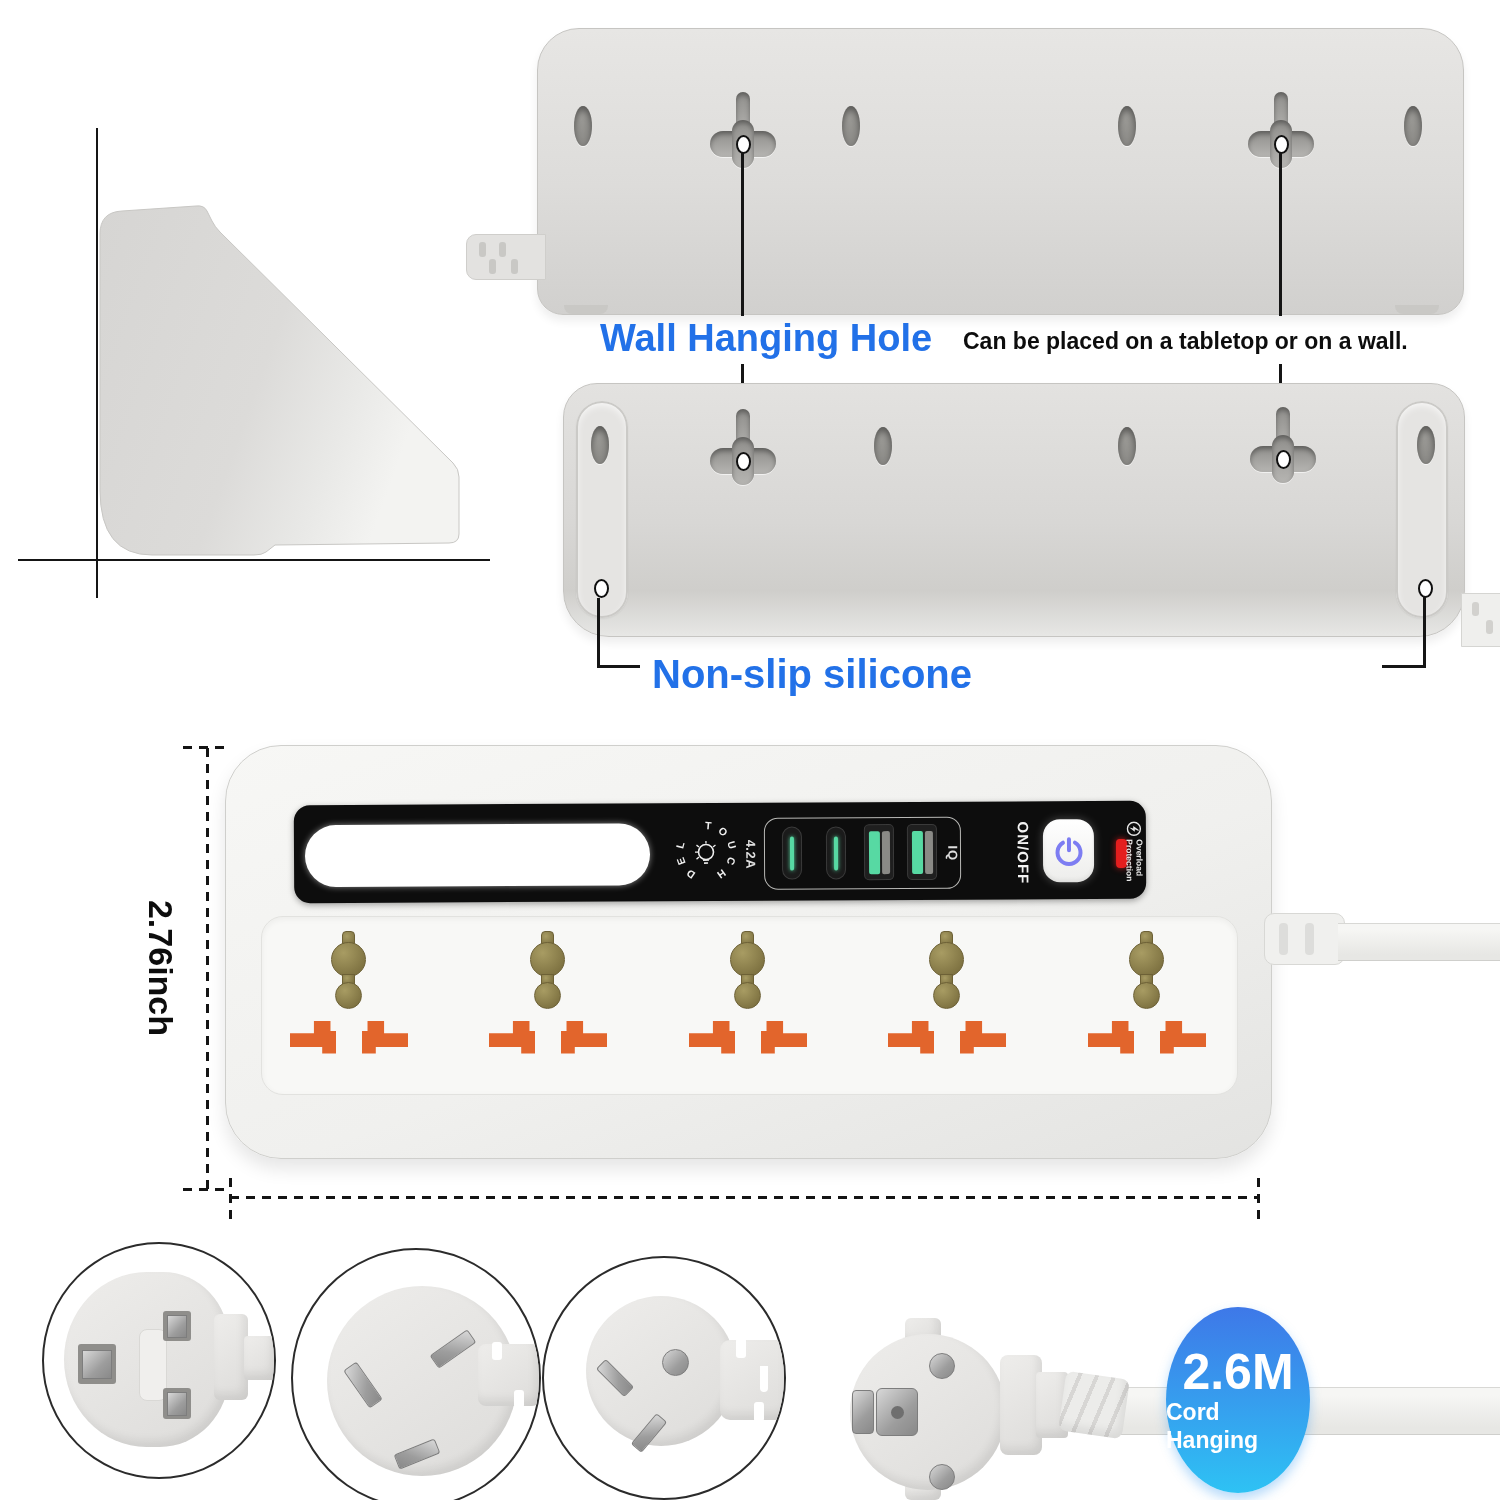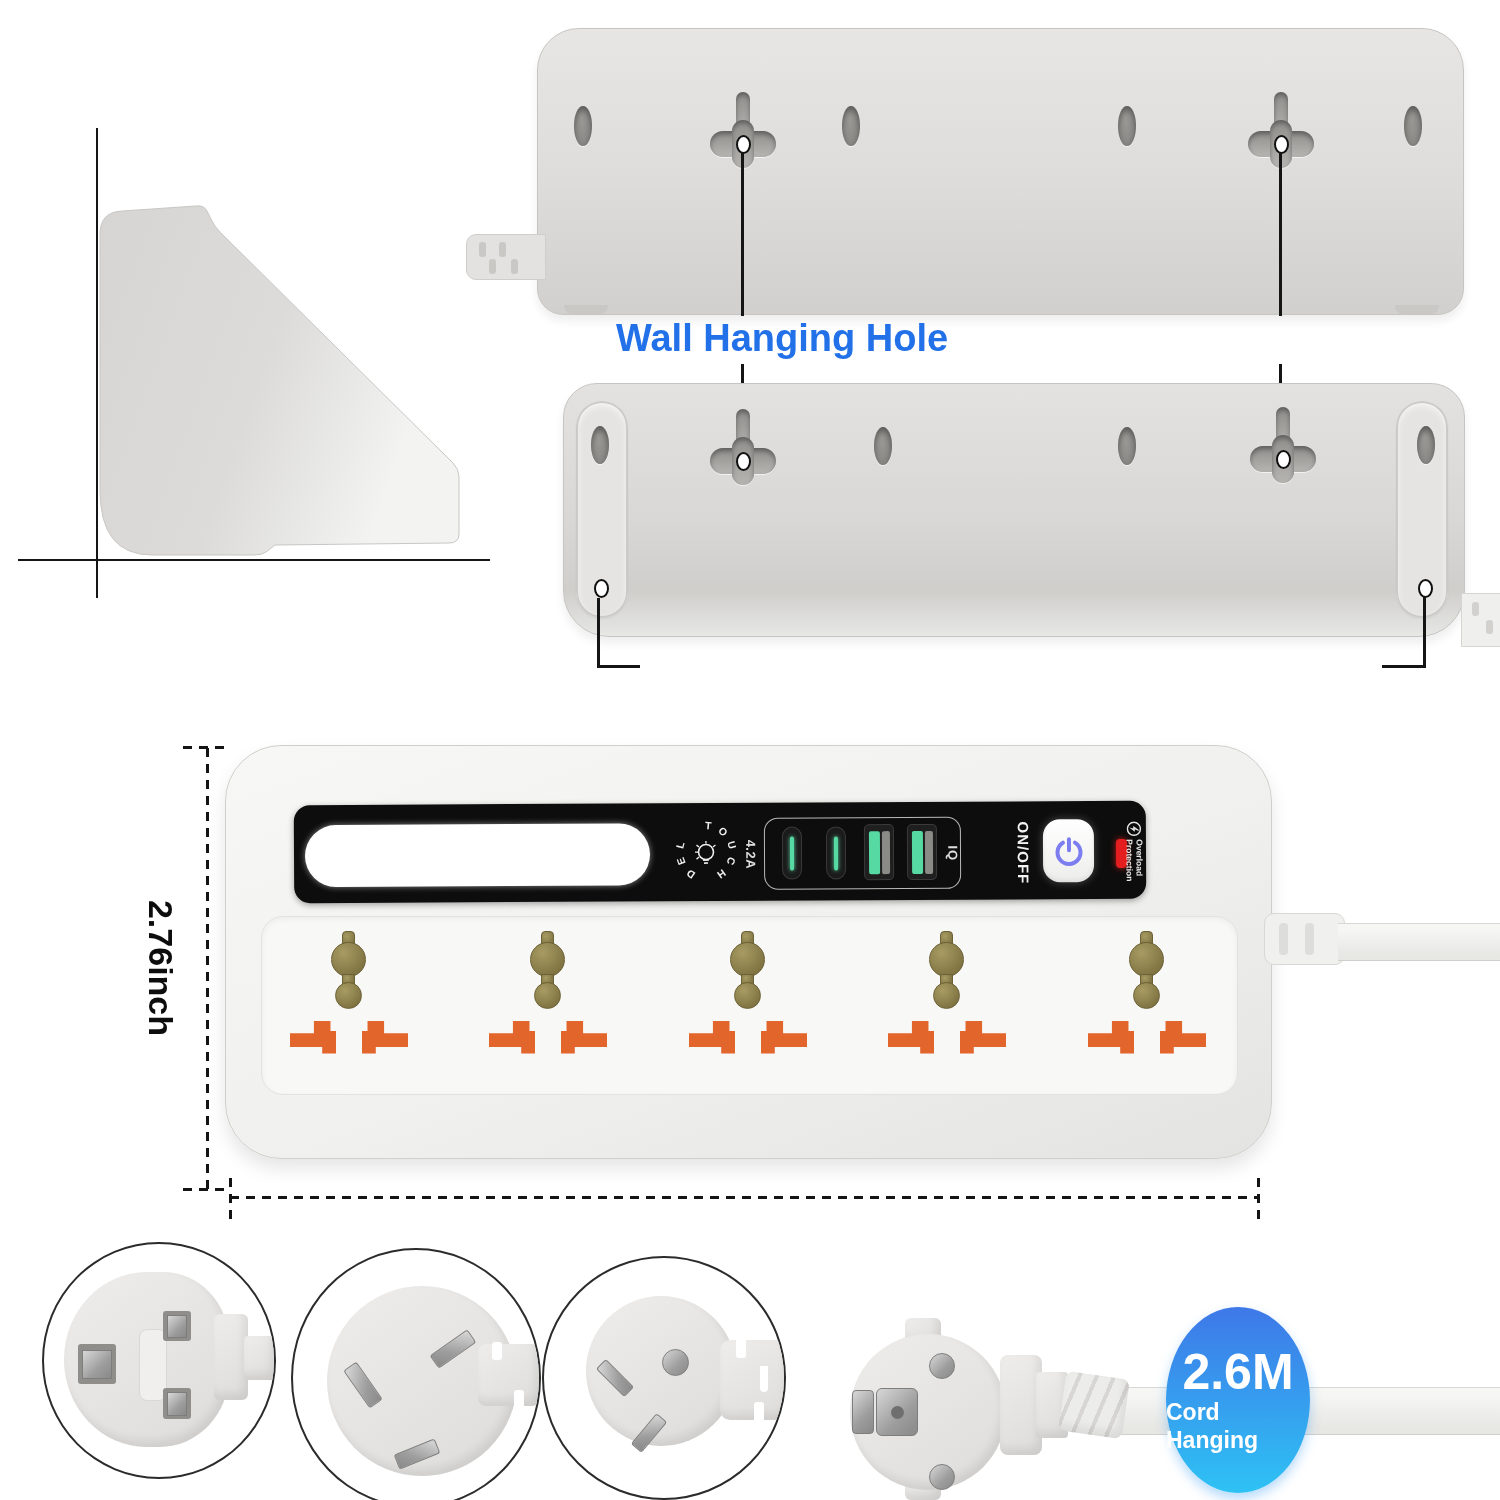--- a/index.html
+++ b/index.html
@@ -119,21 +119,22 @@
     <div class="cdot" style="left:735.5px;top:105.5px;"></div>
     <div class="abs" style="left:26px;top:276px;width:44px;height:9px;background:#c9c8c5;border-radius:0 0 8px 8px;"></div>
     <div class="abs" style="left:857px;top:276px;width:44px;height:9px;background:#c9c8c5;border-radius:0 0 8px 8px;"></div>
   </div>
 
   <div class="lv" style="left:741px;top:152px;height:164px;"></div>
   <div class="lv" style="left:1279px;top:152px;height:164px;"></div>
   <div class="lv" style="left:741px;top:364px;height:88px;"></div>
   <div class="lv" style="left:1279px;top:364px;height:86px;"></div>
 
-  <div class="abs blue-label" style="left:616px;top:317px;font-size:38px;">Wall Hanging Hole</div>
+  <div class="abs blue-label" style="left:600px;top:317px;font-size:38px;">Wall Hanging Hole</div>
+  <div class="abs black-label" style="left:963px;top:328px;font-size:23px;">Can be placed on a tabletop or on a wall.</div>
 
   <div class="strip-back" style="left:563px;top:383px;width:900px;height:252px;border-radius:34px 34px 46px 46px;
               background:linear-gradient(180deg,#e3e2e0 0%,#d8d7d5 55%,#cfcecb 82%,#e7e7e5 100%);">
     <div class="pad" style="left:12px;top:17px;"></div>
     <div class="pad" style="left:832px;top:17px;"></div>
     <div class="oval" style="left:27px;top:42px;height:38px;"></div>
     <div class="oval" style="left:310px;top:43px;height:38px;"></div>
     <div class="oval" style="left:554px;top:43px;height:38px;"></div>
     <div class="oval" style="left:853px;top:42px;height:38px;"></div>
     <div class="kh" style="left:139px;top:25px;">
@@ -154,20 +155,21 @@
       <div class="abs" style="left:10px;top:8px;width:7px;height:14px;border-radius:3px;background:#d2d1ce;"></div>
       <div class="abs" style="left:24px;top:26px;width:7px;height:14px;border-radius:3px;background:#d2d1ce;"></div>
     </div>
   </div>
 
   <div class="lv" style="left:597px;top:598px;height:70px;"></div>
   <div class="lh" style="left:597px;top:665px;width:43px;"></div>
   <div class="lv" style="left:1423px;top:596px;height:72px;"></div>
   <div class="lh" style="left:1382px;top:665px;width:43px;"></div>
 
+  <div class="abs blue-label" style="left:652px;top:652px;font-size:40px;">Non-slip silicone</div>
 
   <div class="front-body" style="left:225px;top:745px;width:1045px;height:412px;">
 
     <div class="panel" style="left:68px;top:57px;width:852px;height:98px;">
       <div class="ledbar" style="left:11px;top:20px;width:345px;height:62px;"></div>
 
       <div class="abs" id="touchled" style="left:377px;top:16px;width:70px;height:70px;">
         <svg class="abs" style="left:20px;top:20px;" width="30" height="30" viewBox="0 0 30 30">
           <circle cx="15" cy="13" r="7.5" fill="none" stroke="#eeeeee" stroke-width="1.6"></circle>
           <line x1="12" y1="21" x2="18" y2="21" stroke="#eeeeee" stroke-width="1.6"></line>

